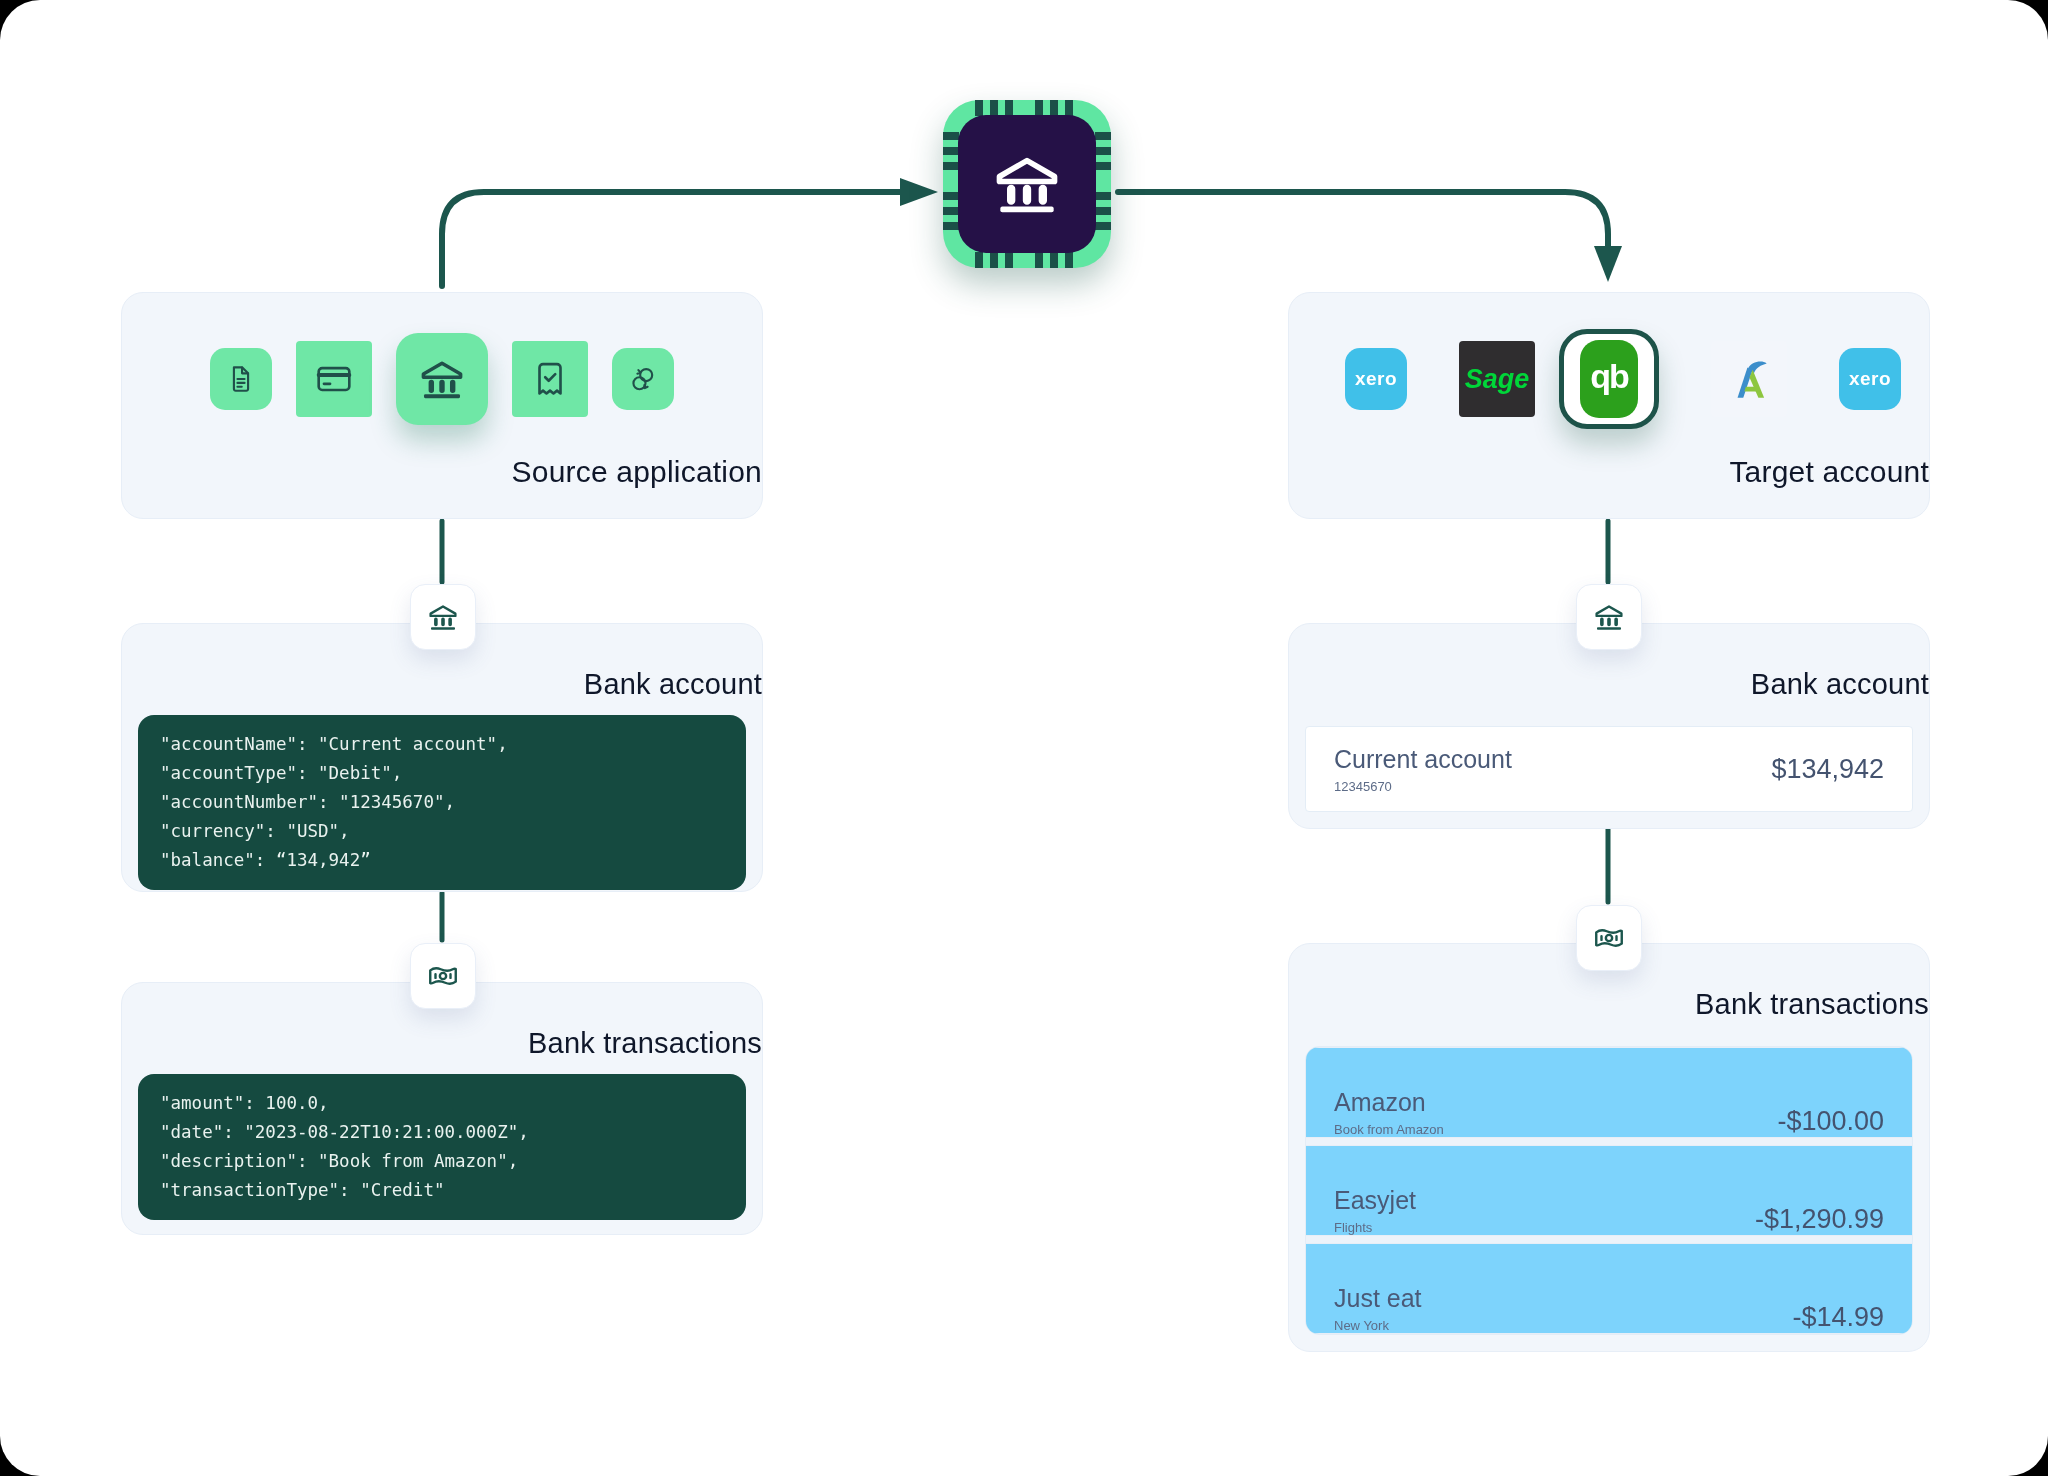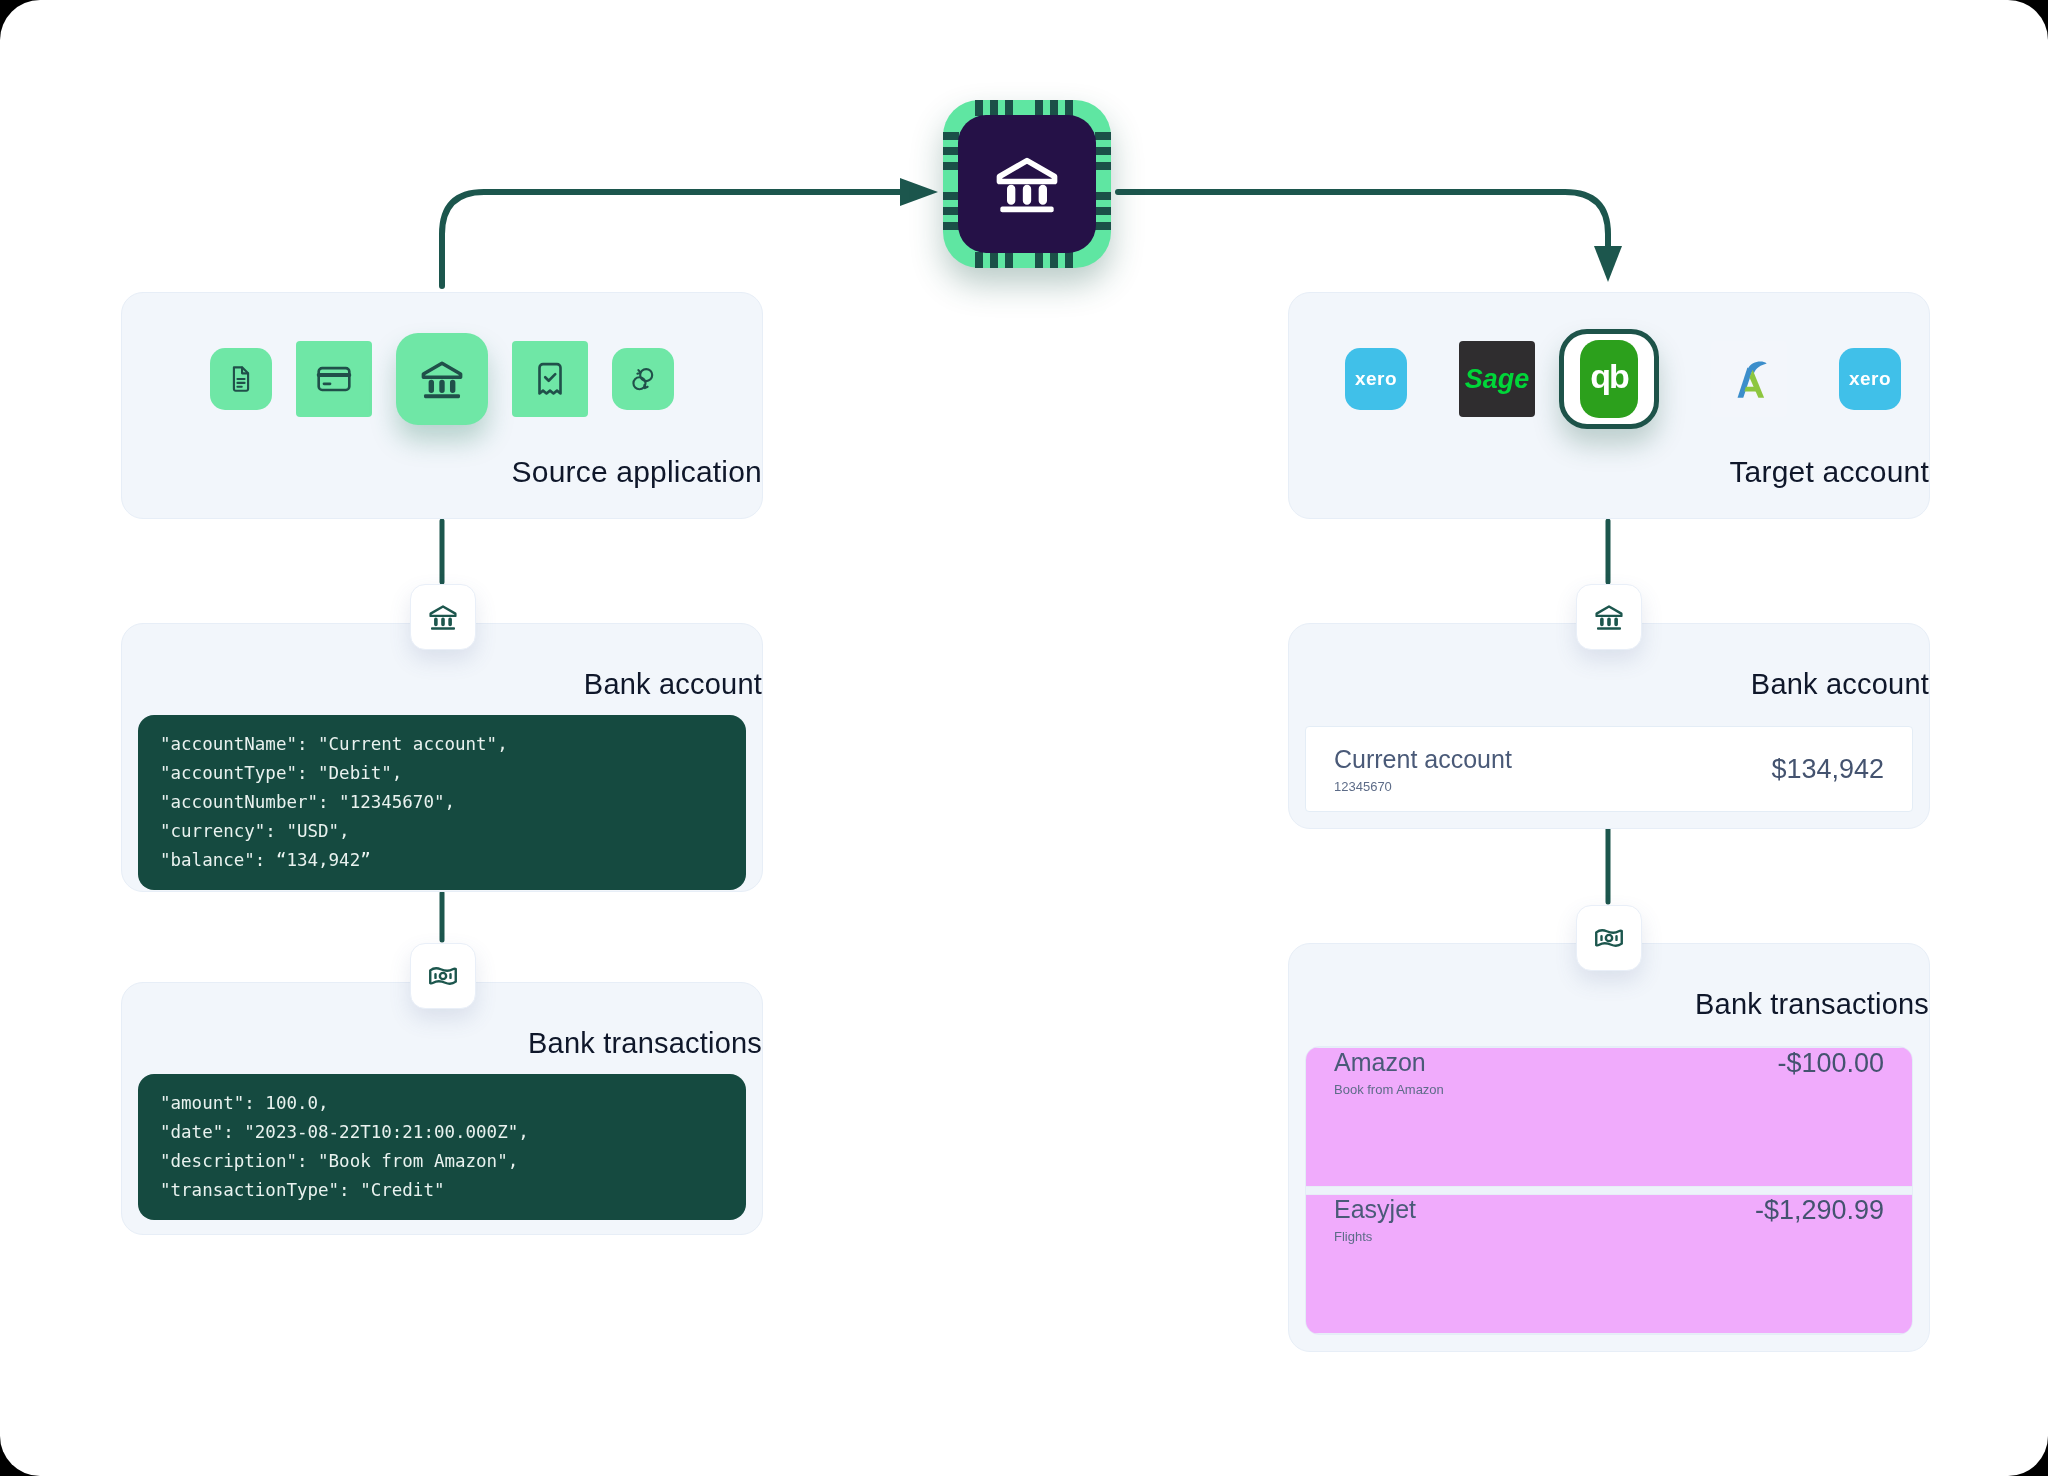--- a/index.html
+++ b/index.html
@@ -92,21 +92,21 @@
               background:#fff; border:1.5px solid #e4edf6; border-radius:4px;
               display:flex; align-items:center; justify-content:space-between;
               padding:0 28px; box-sizing:border-box; }
   .entry-name { font-size:25px; color:#4a5a78; }
   .entry-sub  { font-size:13px; color:#5d6c88; margin-top:5px; }
   .entry-amt  { font-size:27px; color:#44536f; }
 
   .tx-list { position:absolute; left:16px; right:16px; top:102px; bottom:16px;
              background:#edf3fa; border:1.5px solid #e4edf6; border-radius:14px;
              overflow:hidden; display:flex; flex-direction:column; gap:7px; }
-  .tx-row { background:#f0abfc; flex:1; display:flex; align-items:flex-start;
+  .tx-row { background:#7dd3fc; flex:1; display:flex; align-items:flex-end;
             justify-content:space-between; padding:0 28px;
             border-top:1px solid #e7eef7; border-bottom:1px solid #e7eef7; }
 </style>
 </head>
 <body>
 
 <div class="stage">
 
   <svg class="wires" viewBox="0 0 2048 1476">
     <g stroke="#1c564d" stroke-width="6" fill="none" stroke-linecap="round">
@@ -269,16 +269,23 @@
         </div>
         <div class="entry-amt">-$100.00</div>
       </div>
       <div class="tx-row">
         <div>
           <div class="entry-name">Easyjet</div>
           <div class="entry-sub">Flights</div>
         </div>
         <div class="entry-amt">-$1,290.99</div>
       </div>
+      <div class="tx-row">
+        <div>
+          <div class="entry-name">Just eat</div>
+          <div class="entry-sub">New York</div>
+        </div>
+        <div class="entry-amt">-$14.99</div>
+      </div>
     </div>
   </div>
 
 </div>
 
 </body></html>

